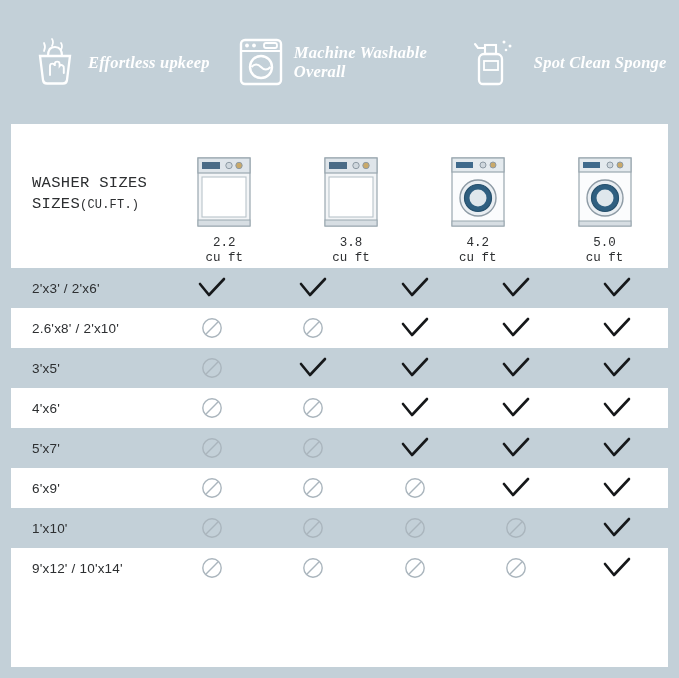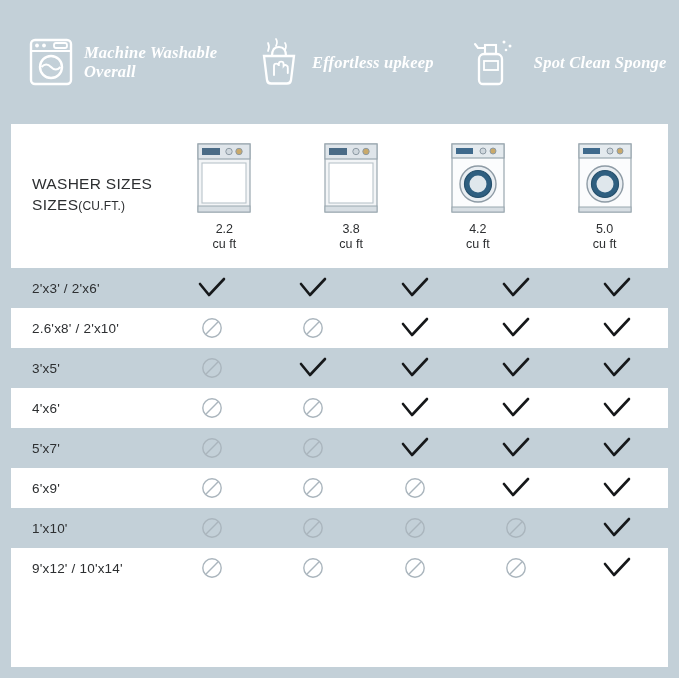--- a/index.html
+++ b/index.html
@@ -66,39 +66,40 @@
     width: 657px;
     height: 543px;
     background: #ffffff;
     overflow: hidden;
   }
 
   
   .thead {
     position: relative;
     height: 144px;
+    font-family: Liberation Mono, monospace;
   }
   .washer-title {
     position: absolute;
     left: 21px;
     top: 49px;
     color: #2d2f31;
     font-size: 15.5px;
     line-height: 21px;
     letter-spacing: .3px;
   }
   .washer-title .sub {
     font-size: 12px;
     letter-spacing: .2px;
   }
 
   .head-cells {
     position: absolute;
     left: 150px;
-    top: 2px;
+    top: 16px;
     width: 507px;
     height: 144px;
     display: flex;
   }
   .head-cell {
     flex: 1 1 0;
     display: flex;
     flex-direction: column;
     align-items: center;
     justify-content: flex-start;
@@ -145,42 +146,42 @@
   .no {
     display: block;
   }
 </style>
 </head>
 <body>
 
 <div class="page">
 
   <div class="features">
+
+    <div class="feature feature-2">
+      <svg class="feat-icon" viewBox="0 0 50 56">
+        <path d="M10 22 h30 l-3 24 a4 4 0 0 1 -4 3.5 h-16 a4 4 0 0 1 -4 -3.5 z" fill="none" stroke="#ffffff" stroke-width="2.3"></path>
+        <path d="M18 22 c0 -6 2 -9 7 -9 s7 3 7 9" fill="none" stroke="#ffffff" stroke-width="2.1"></path>
+        <path d="M20 41 v-9 a2.4 2.4 0 0 1 4.8 0 v-2 a2.4 2.4 0 0 1 4.8 0 v2 a2.4 2.4 0 0 1 4.2 2 v5" fill="none" stroke="#ffffff" stroke-width="1.9" stroke-linecap="round"></path>
+        <path d="M14 17 q2 -4 0 -8 M22 12 q2 -4 0 -7 M31 16 q2 -4 0 -7" fill="none" stroke="#ffffff" stroke-width="1.7" stroke-linecap="round"></path>
+      </svg>
+      <div class="feat-text">Effortless upkeep</div>
+    </div>
 
     <div class="feature feature-1">
       <svg class="feat-icon" viewBox="0 0 50 56">
         <rect x="5" y="6" width="40" height="44" rx="4" fill="none" stroke="#ffffff" stroke-width="2.4"></rect>
         <line x1="5" y1="17" x2="45" y2="17" stroke="#ffffff" stroke-width="2.2"></line>
         <circle cx="11" cy="11.5" r="1.9" fill="#ffffff"></circle>
         <circle cx="18" cy="11.5" r="1.9" fill="#ffffff"></circle>
         <rect x="28" y="9" width="13" height="5" rx="2" fill="none" stroke="#ffffff" stroke-width="1.8"></rect>
         <circle cx="25" cy="33" r="11" fill="none" stroke="#ffffff" stroke-width="2.4"></circle>
         <path d="M15.5 33 q4.7 -5 9.5 0 t9.5 0" fill="none" stroke="#ffffff" stroke-width="2.1"></path>
       </svg>
       <div class="feat-text">Machine Washable Overall</div>
-    </div>
-
-    <div class="feature feature-2">
-      <svg class="feat-icon" viewBox="0 0 50 56">
-        <path d="M10 22 h30 l-3 24 a4 4 0 0 1 -4 3.5 h-16 a4 4 0 0 1 -4 -3.5 z" fill="none" stroke="#ffffff" stroke-width="2.3"></path>
-        <path d="M18 22 c0 -6 2 -9 7 -9 s7 3 7 9" fill="none" stroke="#ffffff" stroke-width="2.1"></path>
-        <path d="M20 41 v-9 a2.4 2.4 0 0 1 4.8 0 v-2 a2.4 2.4 0 0 1 4.8 0 v2 a2.4 2.4 0 0 1 4.2 2 v5" fill="none" stroke="#ffffff" stroke-width="1.9" stroke-linecap="round"></path>
-        <path d="M14 17 q2 -4 0 -8 M22 12 q2 -4 0 -7 M31 16 q2 -4 0 -7" fill="none" stroke="#ffffff" stroke-width="1.7" stroke-linecap="round"></path>
-      </svg>
-      <div class="feat-text">Effortless upkeep</div>
     </div>
 
     <div class="feature feature-3">
       <svg class="feat-icon" viewBox="0 0 50 56">
         <path d="M18 20 h13 a5 5 0 0 1 5 5 v21 a4 4 0 0 1 -4 4 h-15 a4 4 0 0 1 -4 -4 v-21 a5 5 0 0 1 5 -5 z" fill="none" stroke="#ffffff" stroke-width="2.3"></path>
         <rect x="19" y="11" width="11" height="9" fill="none" stroke="#ffffff" stroke-width="2.1"></rect>
         <path d="M19 14 h-7 l-3 -4" fill="none" stroke="#ffffff" stroke-width="2.1" stroke-linecap="round"></path>
         <rect x="18" y="27" width="14" height="9" fill="none" stroke="#ffffff" stroke-width="1.8"></rect>
         <circle cx="38" cy="8" r="1.5" fill="#ffffff"></circle>
         <circle cx="44" cy="12" r="1.5" fill="#ffffff"></circle>

